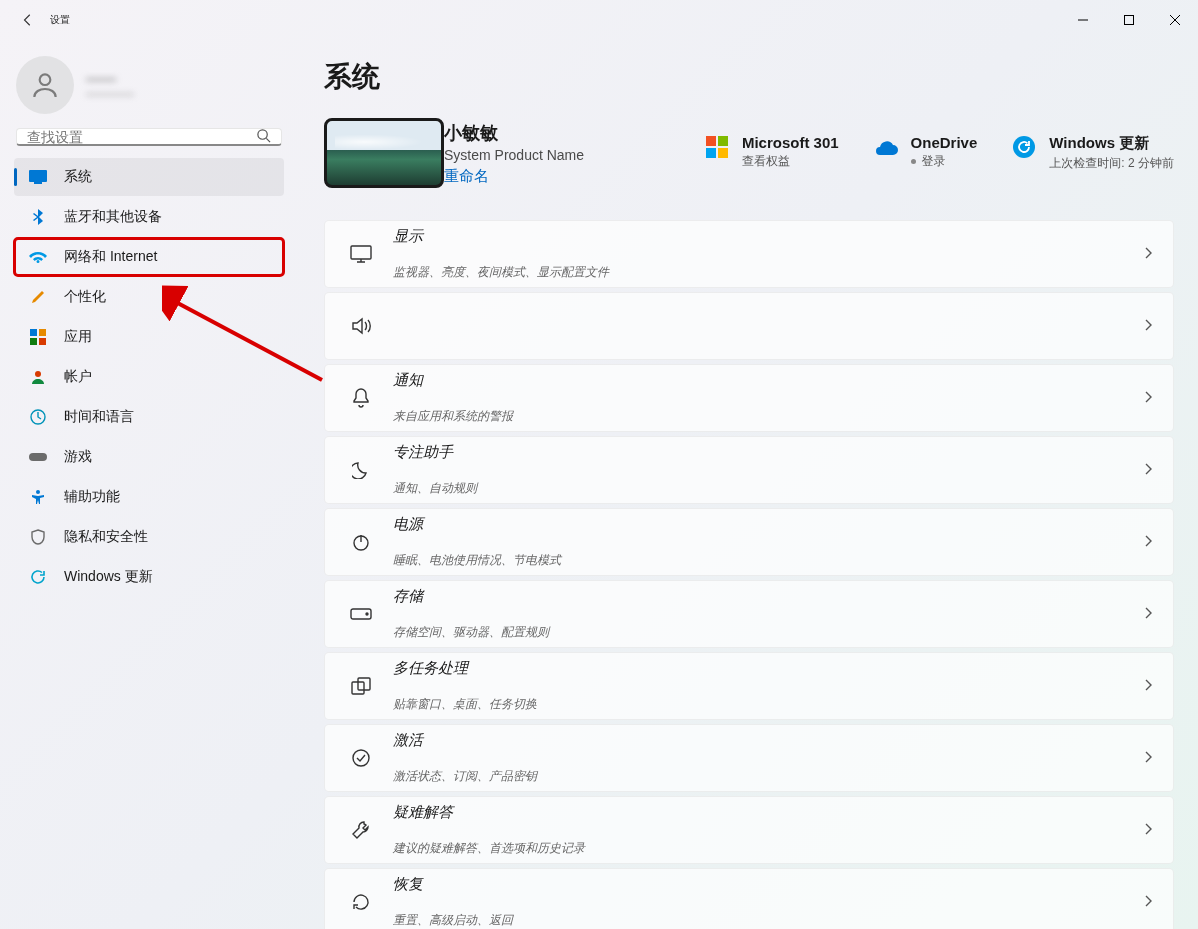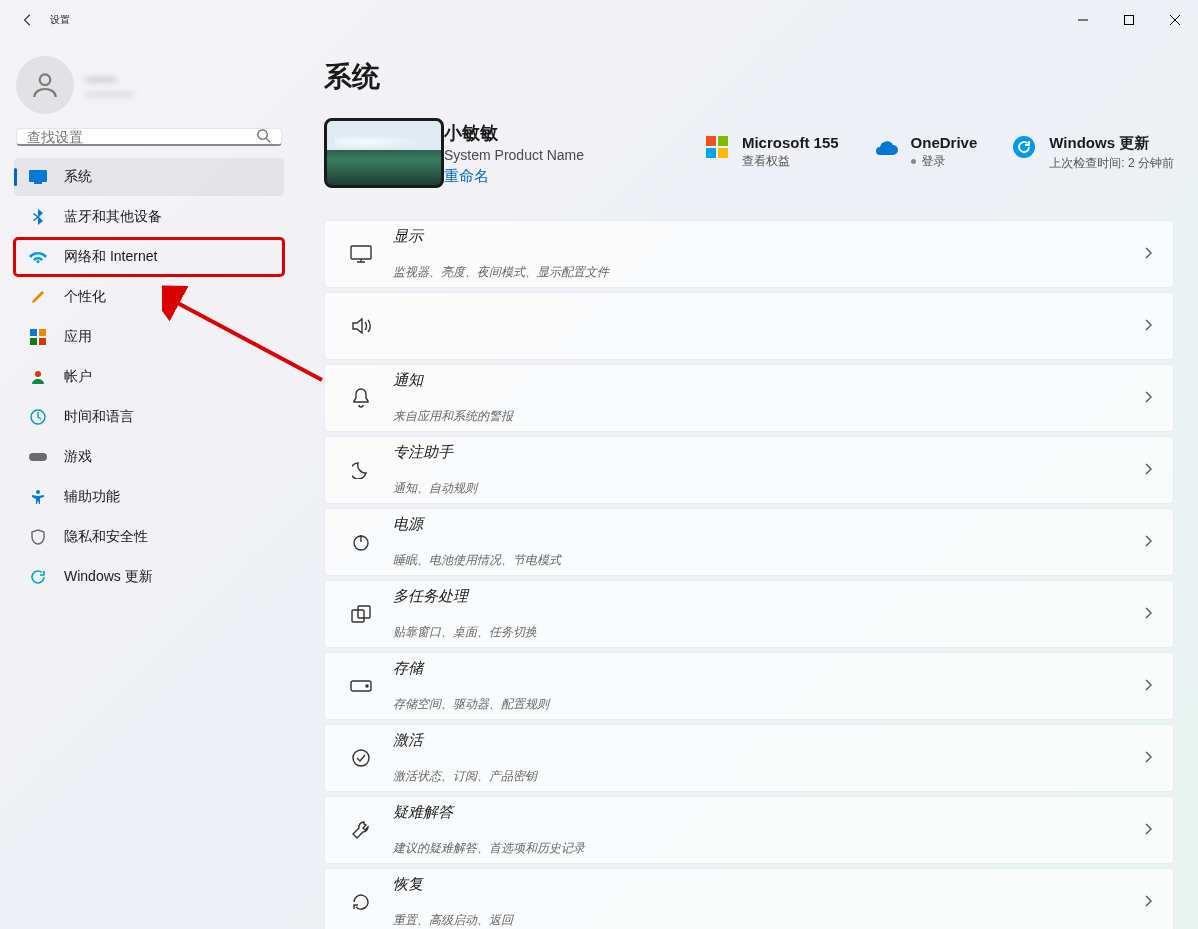--- a/index.html
+++ b/index.html
@@ -277,21 +277,21 @@
         <div class="htile">
           <span class="hicon">
               <svg width="22" height="22" viewBox="0 0 22 22">
                 <rect x="0" y="0" width="10" height="10" fill="#f25022"></rect>
                 <rect x="12" y="0" width="10" height="10" fill="#7fba00"></rect>
                 <rect x="0" y="12" width="10" height="10" fill="#00a4ef"></rect>
                 <rect x="12" y="12" width="10" height="10" fill="#ffb900"></rect>
               </svg>
             </span>
           <div>
-            <div class="htitle">Microsoft 155</div>
+            <div class="htitle">Microsoft 301</div>
             <div class="hsub">查看权益</div>
           </div>
         </div>
         <div class="htile">
           <span class="hicon">
               <svg width="24" height="16" viewBox="0 0 24 16" fill="#0078d4">
                 <path d="M6 16h13a5 5 0 000-10 7 7 0 00-13 2 4 4 0 000 8z"></path>
               </svg>
             </span>
           <div>
@@ -387,44 +387,44 @@
           <div class="ctitle">电源</div>
           <div class="csub">睡眠、电池使用情况、节电模式</div>
         </div>
       <span class="chev"><svg width="8" height="12" viewBox="0 0 8 12">
             <path d="M1 1l5 5-5 5" fill="none" stroke="currentColor" stroke-width="1.4"></path>
           </svg></span>
     </div>
 
     <div class="card">
       <span class="cicon">
+          <svg width="22" height="12" viewBox="0 0 22 12" fill="none" stroke="currentColor" stroke-width="1.4">
+            <rect x="1" y="1" width="20" height="10" rx="2"></rect>
+            <circle cx="17" cy="6" r="1" fill="currentColor"></circle>
+          </svg>
+        </span>
+      <div class="ctext">
+          <div class="ctitle">存储</div>
+          <div class="csub">存储空间、驱动器、配置规则</div>
+        </div>
+      <span class="chev"><svg width="8" height="12" viewBox="0 0 8 12">
+            <path d="M1 1l5 5-5 5" fill="none" stroke="currentColor" stroke-width="1.4"></path>
+          </svg></span>
+    </div>
+
+    <div class="card">
+      <span class="cicon">
           <svg width="20" height="18" viewBox="0 0 20 18" fill="none" stroke="currentColor" stroke-width="1.4">
             <rect x="1" y="5" width="12" height="12" rx="1"></rect>
             <rect x="7" y="1" width="12" height="12" rx="1"></rect>
           </svg>
         </span>
       <div class="ctext">
           <div class="ctitle">多任务处理</div>
           <div class="csub">贴靠窗口、桌面、任务切换</div>
-        </div>
-      <span class="chev"><svg width="8" height="12" viewBox="0 0 8 12">
-            <path d="M1 1l5 5-5 5" fill="none" stroke="currentColor" stroke-width="1.4"></path>
-          </svg></span>
-    </div>
-
-    <div class="card">
-      <span class="cicon">
-          <svg width="22" height="12" viewBox="0 0 22 12" fill="none" stroke="currentColor" stroke-width="1.4">
-            <rect x="1" y="1" width="20" height="10" rx="2"></rect>
-            <circle cx="17" cy="6" r="1" fill="currentColor"></circle>
-          </svg>
-        </span>
-      <div class="ctext">
-          <div class="ctitle">存储</div>
-          <div class="csub">存储空间、驱动器、配置规则</div>
         </div>
       <span class="chev"><svg width="8" height="12" viewBox="0 0 8 12">
             <path d="M1 1l5 5-5 5" fill="none" stroke="currentColor" stroke-width="1.4"></path>
           </svg></span>
     </div>
 
     <div class="card">
       <span class="cicon">
           <svg width="20" height="20" viewBox="0 0 20 20" fill="none" stroke="currentColor" stroke-width="1.4">
             <circle cx="10" cy="10" r="8"></circle>

